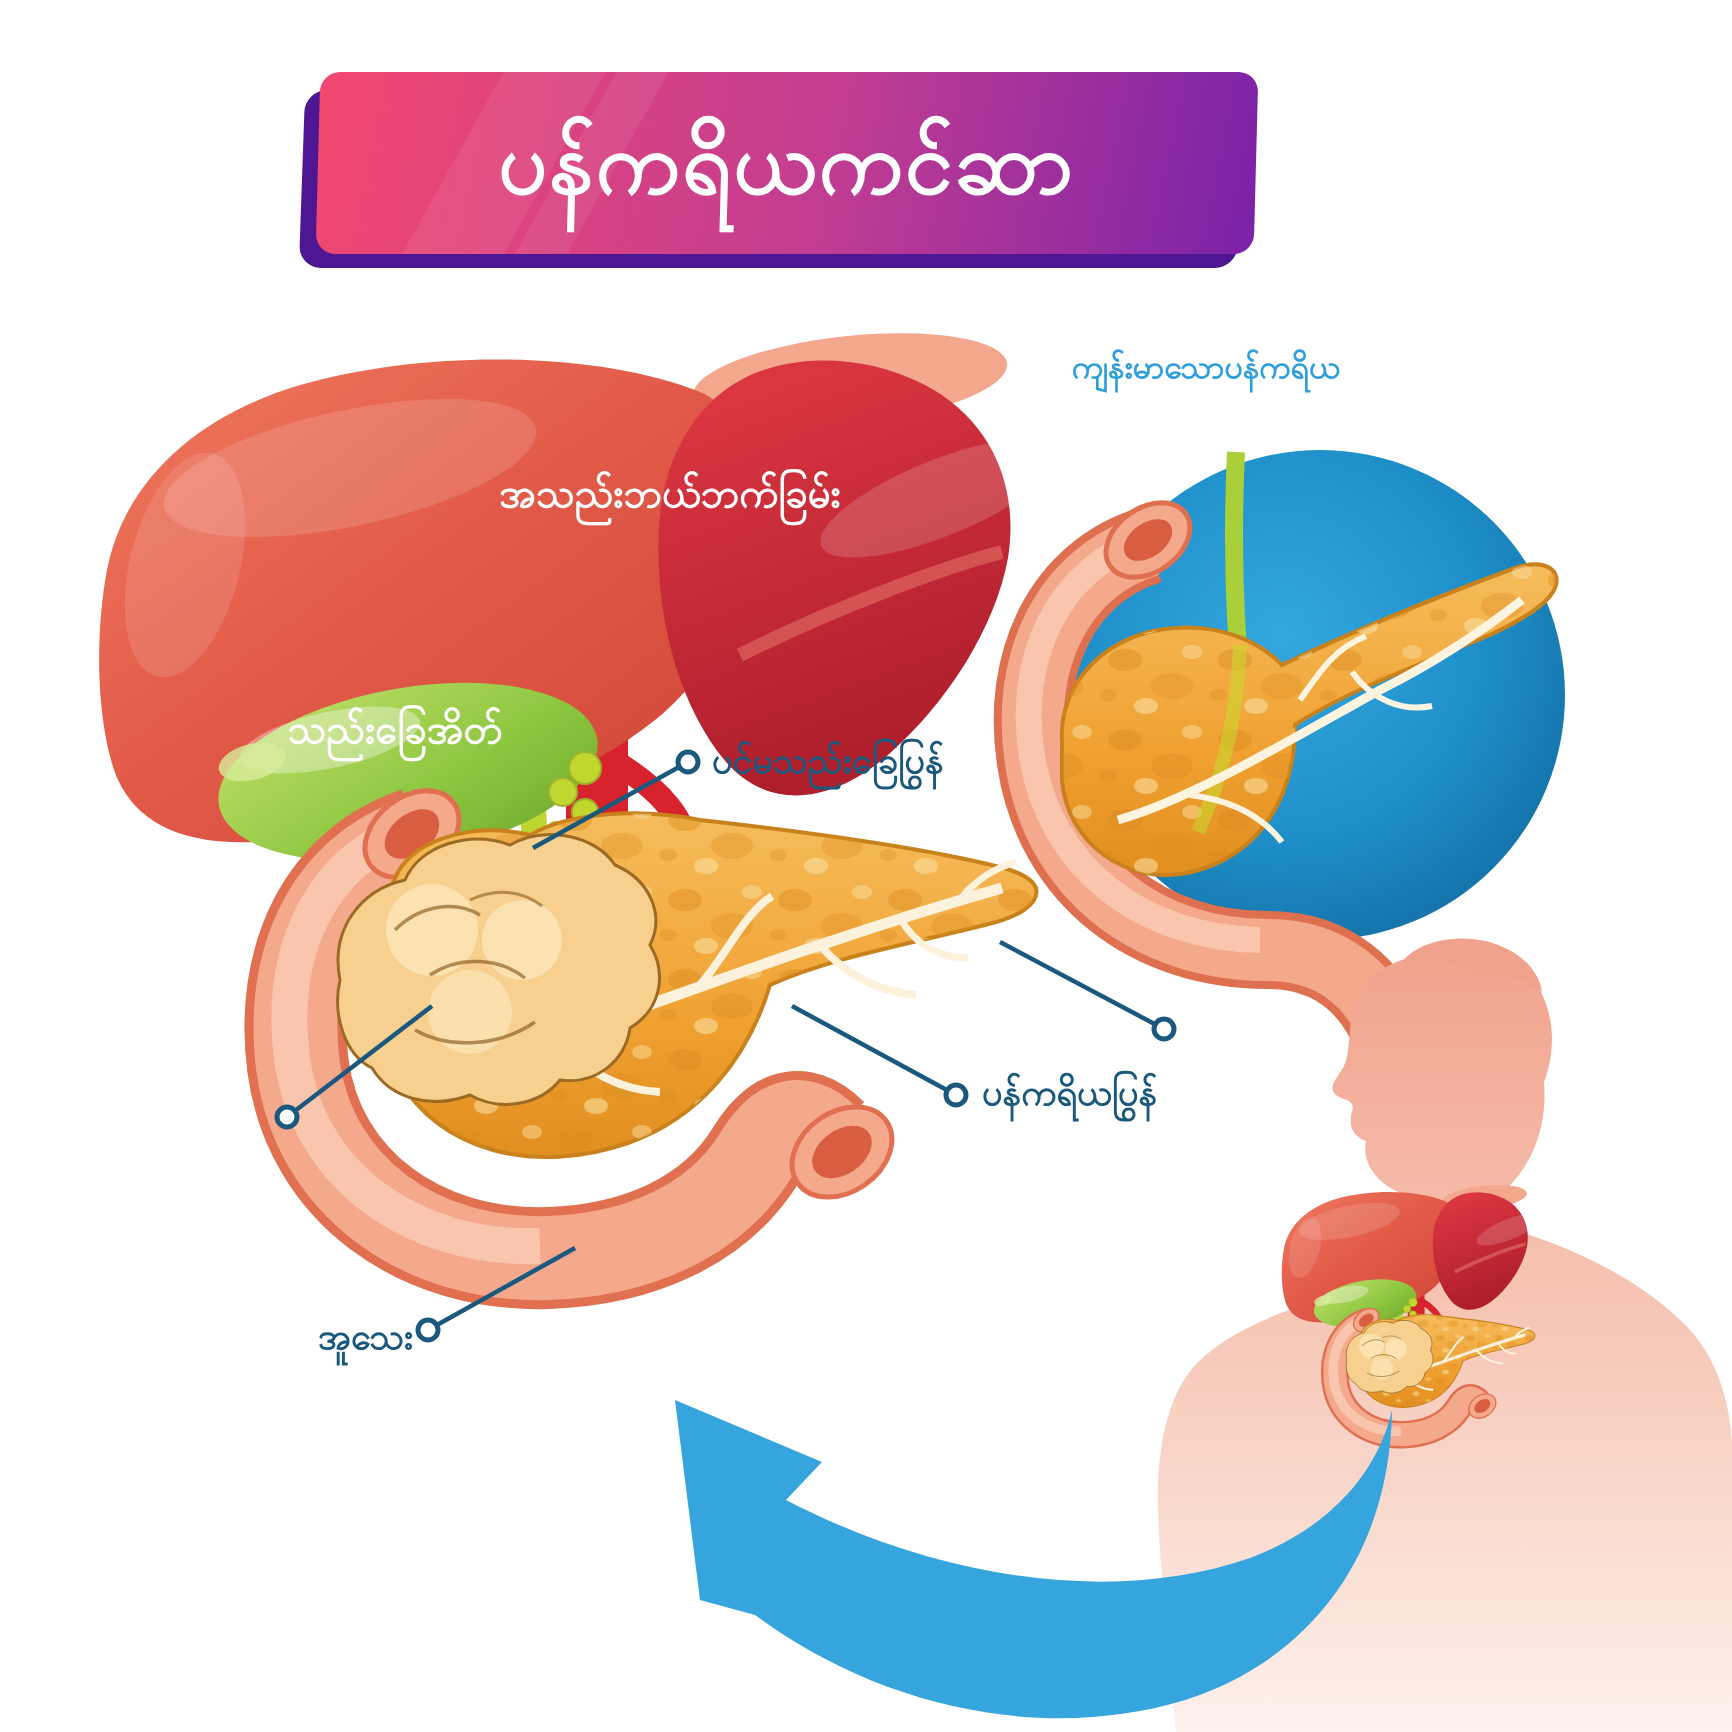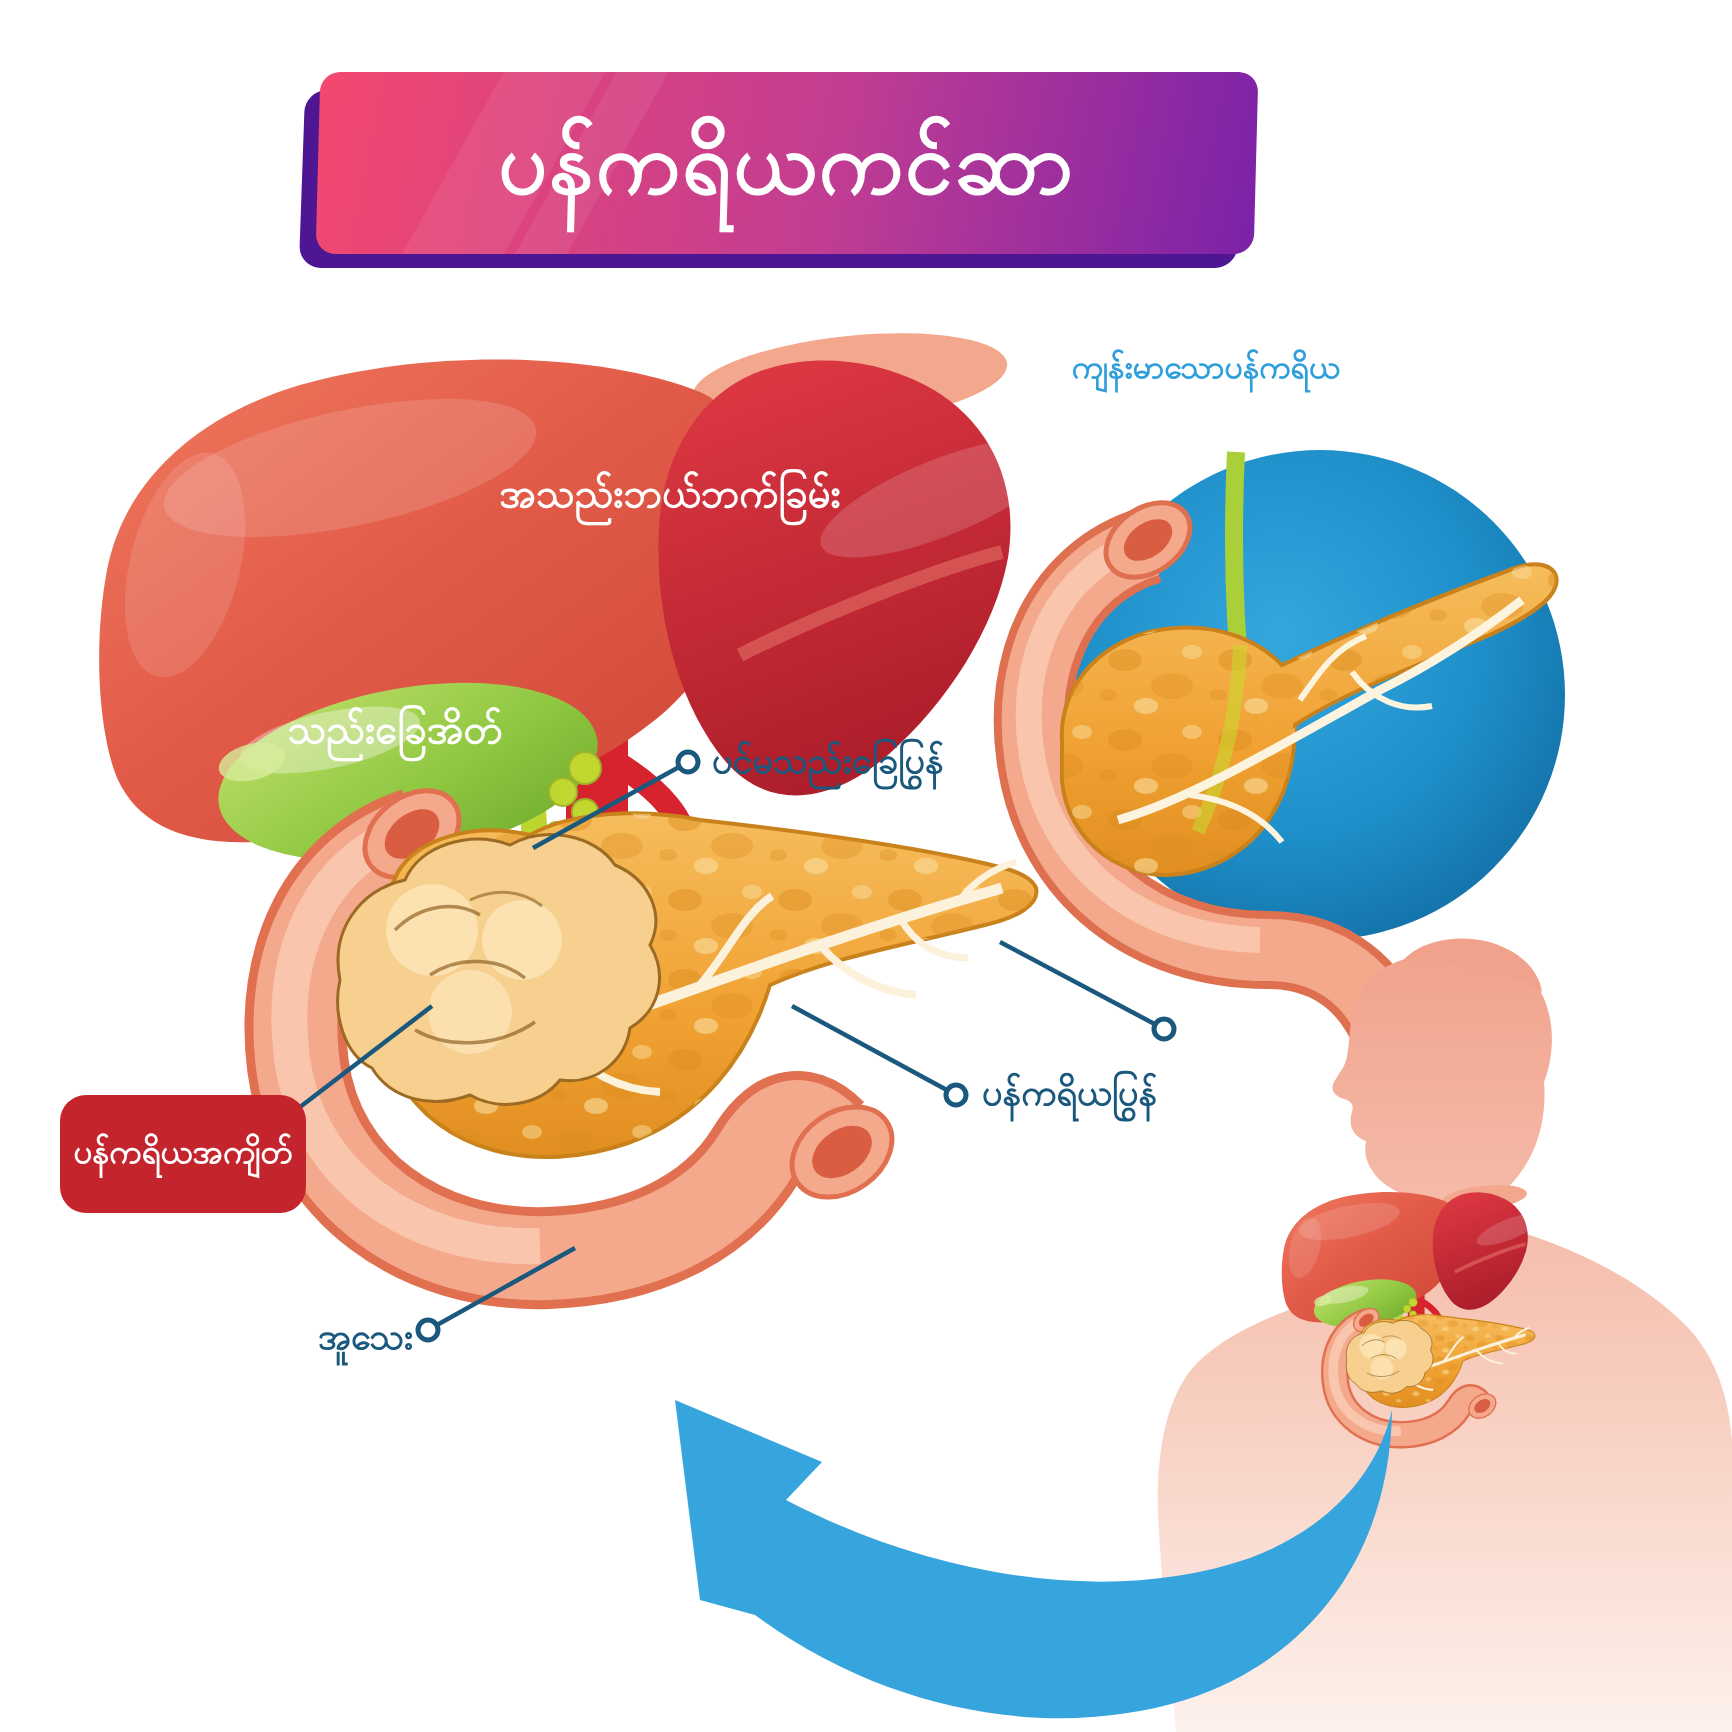--- a/index.html
+++ b/index.html
@@ -223,17 +223,14 @@
 
   <div class="inset-title">ကျန်းမာသောပန်ကရိယ</div>
 
   <div class="lbl white" style="left:460px;top:436px;width:420px;margin-top:34px;">အသည်းဘယ်ဘက်ခြမ်း</div>
   <div class="lbl white" style="left:225px;top:706px;width:340px;">သည်းခြေအိတ်</div>
 
   <div class="lbl teal" style="left:712px;top:740px;width:420px;">ပင်မသည်းခြေပြွန်</div>
   <div class="lbl teal" style="left:982px;top:1072px;width:330px;">ပန်ကရိယပြွန်</div>
   <div class="lbl teal" style="left:318px;top:1316px;width:140px;">အူသေး</div>
 
-  <div class="badge">
-    <span>ပန်ကရိယအကျိတ်</span>
-  </div>
 
 </div>
 
 </body></html>

